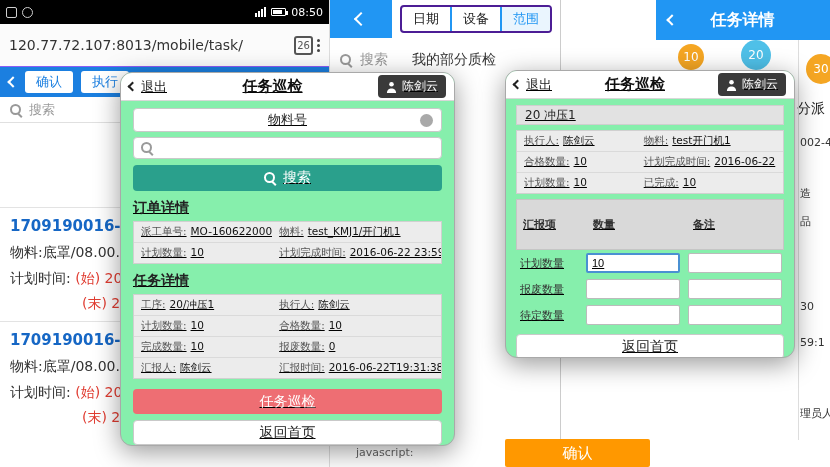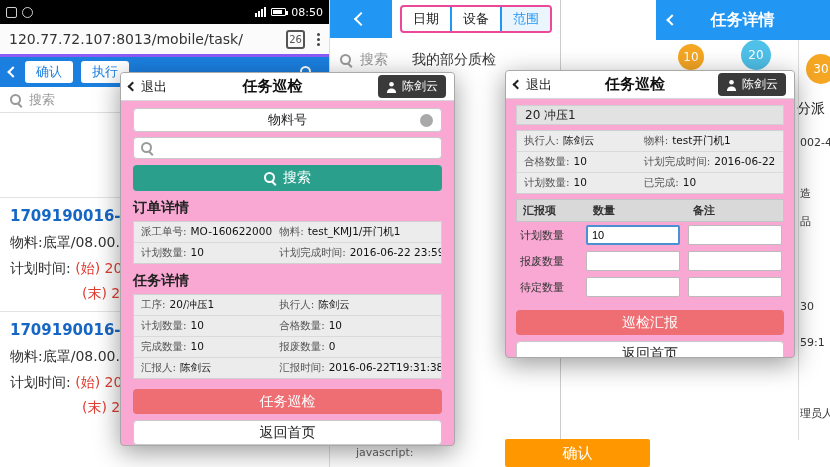--- a/index.html
+++ b/index.html
@@ -25,22 +25,22 @@
   .s-app { width:11px; height:11px; border:1px solid #cfcfcf; border-radius:2px; }
   .s-app.round { border-radius:50%; }
   .s-spacer { flex:1; }
   .sig { display:inline-flex; align-items:flex-end; gap:1px; height:10px; }
   .sig i { width:2px; background:#fff; }
   .sig i:nth-child(1){height:4px}.sig i:nth-child(2){height:6px}
   .sig i:nth-child(3){height:8px}.sig i:nth-child(4){height:10px}
   .battery { width:15px; height:8px; border:1px solid #fff; border-radius:1px; position:relative; }
   .battery::before { content:""; position:absolute; left:1px; top:1px; bottom:1px; width:9px; background:#fff; }
   .battery::after { content:""; position:absolute; right:-3px; top:2px; width:2px; height:4px; background:#fff; }
-  .urlbar { height:33px; background:#fbfbfb; border-bottom:3px solid #8b5cf6; display:flex;
-            align-items:center; gap:12px; padding:0 9px; }
+  .urlbar { height:43px; background:#fbfbfb; border-bottom:1px solid #8b5cf6; display:flex;
+            align-items:center; gap:4px; padding:0 9px; }
   .url-text { flex:1; font-size:14px; color:#333; white-space:nowrap; overflow:hidden; }
   .tabbox { width:19px; height:19px; border:2px solid #555; border-radius:3px; font-size:10px;
             font-weight:normal; color:#555; display:flex; align-items:center; justify-content:center; }
   .bluebar { height:30px; background:#1b7fe0; display:flex; align-items:center; gap:8px; padding:0 9px; color:#fff; }
   .pill { background:#fff; color:#1b7fe0; border-radius:3px; font-size:13px; padding:2px 11px; white-space:nowrap; }
   .bluebar .mag { margin-left:auto; margin-right:8px; color:#fff; }
   .searchrow { height:26px; display:flex; align-items:center; gap:7px; padding:0 10px;
                border-bottom:1px solid #e0e0e0; color:#999; font-size:13px; background:#fff; }
   .tasklist { margin-top:84px; }
   .task { padding:9px 10px 8px; border-top:1px solid #e3e3e3; }
@@ -48,21 +48,21 @@
   .task-mat { color:#333; font-size:14px; margin-bottom:8px; white-space:nowrap; }
   .task-plan { font-size:14px; color:#333; white-space:nowrap; }
   .red { color:#e03c31; }
   .task-end { font-size:14px; margin-top:7px; margin-left:72px; white-space:nowrap; }
 
   
   .mid-phone { position:absolute; left:330px; top:0; width:230px; height:467px; background:#fff; z-index:1; }
   .mid-header { height:38px; display:flex; align-items:stretch; }
   .mid-back { width:62px; background:#2196F3; display:flex; align-items:center; justify-content:center; color:#fff; }
   .mid-back .chev { width:10px; height:10px; }
-  .seg { flex:1; margin:5px 8px; display:flex; border:2px solid #ec4899; border-radius:4px; overflow:hidden; background:#fff; }
+  .seg { flex:1; margin:5px 8px; display:flex; border:2px solid #4c1d95; border-radius:4px; overflow:hidden; background:#fff; }
   .seg-item { flex:1; display:flex; align-items:center; justify-content:center; font-size:13px;
               color:#222; border-right:2px solid #2196F3; white-space:nowrap; }
   .seg-item:last-child { border-right:none; }
   .seg-item.active { color:#2196F3; background:#eaf5fe; }
   .mid-search { margin-top:8px; height:28px; display:flex; align-items:center; gap:8px; padding:0 10px; font-size:14px; color:#999; }
   .mid-search .value { color:#333; margin-left:16px; white-space:nowrap; }
   .mid-footer { position:absolute; left:26px; bottom:8px; font-size:11px; color:#666; }
 
   
   .right-phone { position:absolute; left:560px; top:0; width:270px; height:467px; background:#fff;
@@ -80,22 +80,22 @@
   .frag { position:absolute; left:239px; font-size:11px; color:#333; white-space:nowrap; }
   .f0{top:136px}.f1{top:186px}.f2{top:214px}.f3{top:300px}.f4{top:336px}.f5{top:406px}
 
   .bottom-btn { position:absolute; top:439px; height:28px; background:#ff9800; color:#fff;
                 display:flex; align-items:center; justify-content:center; font-size:15px;
                 border-radius:2px; z-index:2; }
   .btn-confirm { left:505px; width:145px; }
   .btn-report { left:655px; width:175px; color:rgba(255,255,255,0.78); }
 
   
-  .modal { position:absolute; background:#f9a8d4; border:1px solid #a9a9a9; border-radius:4px;
-           box-shadow:0 6px 26px rgba(0,0,0,0.4); z-index:10; overflow:hidden; }
+  .modal { position:absolute; background:#86efac; border:1px solid #a9a9a9; border-radius:12px;
+           box-shadow:0 6px 26px rgba(0,0,0,0.4); z-index:10; overflow:hidden;text-decoration:underline; }
   .modal1 { left:120px; top:72px; width:335px; height:374px; }
   .modal2 { left:505px; top:70px; width:290px; height:288px; }
   .m-header { height:28px; background:#fff; border-bottom:1px solid #d8d8d8; display:flex;
               align-items:center; padding:0 8px; gap:6px; }
   .m-back { display:flex; align-items:center; gap:5px; font-size:13px; color:#222; }
   .m-back .chev { width:7px; height:7px; border-color:#222; }
   .m-title { flex:1; text-align:center; font-size:15px; font-weight:bold; color:#111; white-space:nowrap; }
   .user-btn { background:#3a3a3a; color:#fff; border-radius:4px; padding:3px 8px; font-size:12px;
               display:flex; align-items:center; gap:5px; white-space:nowrap; }
   .m-body { padding:7px 12px; }
@@ -120,21 +120,21 @@
               display:flex; align-items:center; justify-content:center; font-size:14px; }
   .white-btn { margin-top:6px; height:25px; background:#fff; border:1px solid #c9c9c9; border-radius:4px;
                color:#222; display:flex; align-items:center; justify-content:center; font-size:14px; }
 
   .op-bar { background:#e2e2e2; border:1px solid #cfcfcf; height:20px; line-height:18px;
             padding:0 8px; font-size:12px; color:#222; }
   .modal2 .info-panel { margin-top:5px; }
   .tbl { margin-top:5px; }
   .tbl-head { display:flex; background:#d9d9d9; border:1px solid #c5c5c5; font-size:11px;
               font-weight:bold; color:#333; }
-  .tbl-head span { padding:3px 6px; }
+  .tbl-head span { padding:17px 6px; }
   .th-l { width:70px; } .th-q { width:100px; } .th-n { flex:1; }
   .tbl-row { display:flex; align-items:center; padding:3px 0; gap:8px; font-size:11px; color:#333; }
   .tbl-row .rl { width:62px; padding-left:4px; white-space:nowrap; }
   .tbl-row input { width:94px; height:20px; border:1px solid #bbb; border-radius:2px; background:#fff;
                    font-size:11px; padding:0 4px; outline:none; }
   .tbl-row input.focus { border:2px solid #4a90d2; }
 </style>
 </head>
 <body>
 
@@ -402,18 +402,17 @@
           <input value="" style="">
           <input value="" style="">
         </div>
         <div class="tbl-row">
           <span class="rl">待定数量</span>
           <input value="" style="">
           <input value="" style="">
         </div>
       </div>
 
-      <div class="pink-btn">巡检汇报</div>
       <div class="white-btn">返回首页</div>
     </div>
   </div>
 
 </div>
 
 </body></html>

